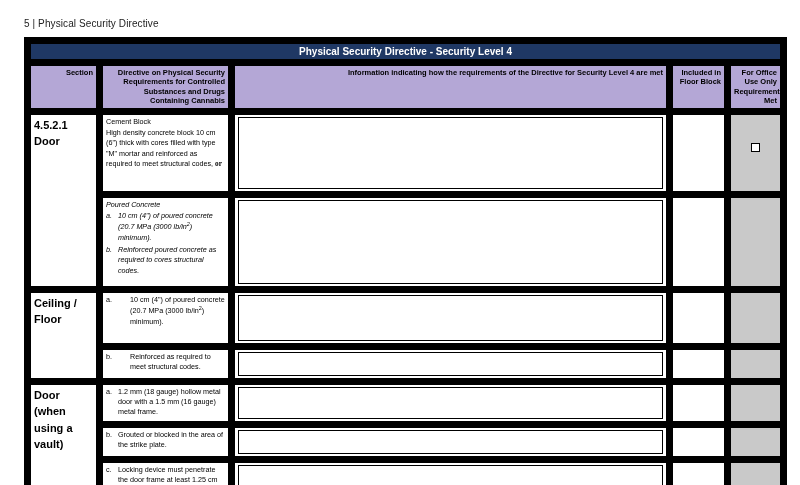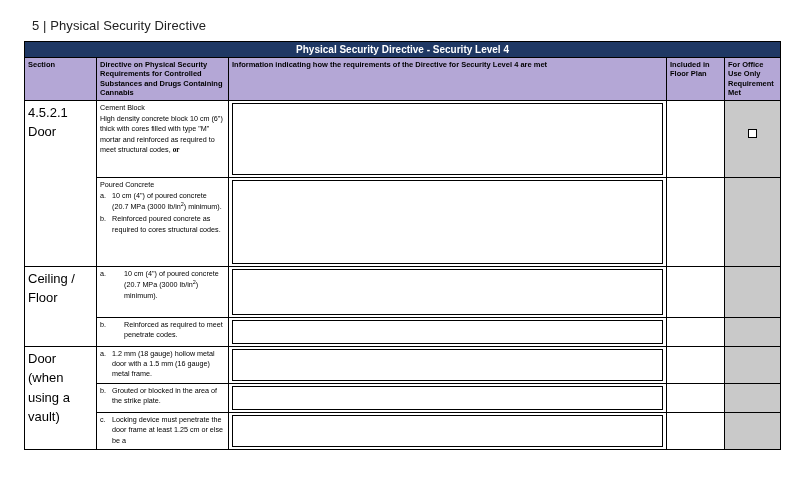--- a/index.html
+++ b/index.html
@@ -15,68 +15,68 @@
     overflow: hidden;
   }
   .page {
     position: relative;
     width: 800px;
     height: 485px;
     box-sizing: border-box;
     padding: 0;
   }
   .page-header {
-    font-size: 13px;
+    font-size: 10px;
     color: #222222;
-    padding: 18px 0 8px 32px;
+    padding: 18px 0 8px 24px;
     letter-spacing: 0.1px;
   }
   .table-wrap {
     padding: 0 22px 0 24px;
   }
   table.sec-table {
     border-collapse: collapse;
     table-layout: fixed;
     width: 756px;
     font-size: 7.5px;
   }
   table.sec-table td, table.sec-table th {
-    border: 1px solid #000000;
+    border: 7px solid #000000;
     vertical-align: top;
     padding: 2px 3px;
     box-sizing: border-box;
   }
   .title-row td {
     background: #1f3864;
     color: #ffffff;
     text-align: center;
     font-weight: bold;
     font-size: 10px;
     padding: 4px 2px;
     border: 1px solid #000000;
   }
   .head-row th {
     background: #b4a7d6;
     color: #000000;
-    text-align: left;
+    text-align: right;
     font-weight: bold;
     font-size: 7.5px;
     line-height: 1.25;
     vertical-align: middle;
     padding: 3px 2px;
   }
   .col-section   { width: 72px; }
   .col-directive { width: 132px; }
   .col-info      { width: 438px; }
   .col-floor     { width: 58px; }
   .col-office    { width: 56px; }
 
   td.section-cell {
-    font-weight: normal;
-    font-size: 13px;
+    font-weight: bold;
+    font-size: 11px;
     line-height: 1.5;
     background: #ffffff;
   }
   td.directive-cell {
     font-size: 7.2px;
     line-height: 1.45;
     background: #ffffff;
   }
   td.info-cell {
     background: #ffffff;
@@ -141,21 +141,21 @@
 
       <tbody>
           <tr class="title-row">
         <td colspan="5">Physical Security Directive - Security Level 4</td>
       </tr>
 
       <tr class="head-row">
         <th class="col-section">Section</th>
         <th class="col-directive">Directive on Physical Security Requirements for Controlled Substances and Drugs Containing Cannabis</th>
         <th class="col-info">Information indicating how the requirements of the Directive for Security Level 4 are met</th>
-        <th class="col-floor">Included in Floor Plan</th>
+        <th class="col-floor">Included in Floor Block</th>
         <th class="col-office">For Office Use Only Requirement Met</th>
       </tr>
 
       <tr>
         <td class="section-cell" rowspan="2" style="height:72px;">
           <div>4.5.2.1</div>
           <div>Door</div>
         </td>
         <td class="directive-cell" style="height:72px;">
           <div class="plain-line">Cement Block</div>
@@ -164,21 +164,21 @@
         <td class="info-cell">
           <div class="info-box" style="height:72px;"></div>
         </td>
         <td class="floor-cell"></td>
         <td class="office-cell">
           <span class="checkbox"></span>
         </td>
       </tr>
 
       <tr>
-        <td class="directive-cell" style="height:84px;">
+        <td class="directive-cell" style="height:84px;font-style:italic;">
           <div class="plain-line">Poured Concrete</div>
           <div class="sub-item">
             <span class="sub-label">a.</span>
             <span class="txt"><span>10 cm (4") of poured concrete (20.7 MPa (3000 lb/in</span><sup>2</sup><span>) minimum).</span></span>
           </div>
           <div class="sub-item">
             <span class="sub-label">b.</span>
             <span class="txt">Reinforced poured concrete as required to cores structural codes.</span>
           </div>
         </td>
@@ -203,21 +203,21 @@
           <div class="info-box" style="height:46px;"></div>
         </td>
         <td class="floor-cell"></td>
         <td class="office-cell"></td>
       </tr>
 
       <tr>
         <td class="directive-cell" style="height:24px;">
           <div class="sub-item">
             <span class="sub-label">b.</span>
-            <span class="txt indent">Reinforced as required to meet penetrate codes.</span>
+            <span class="txt indent">Reinforced as required to meet structural codes.</span>
           </div>
         </td>
         <td class="info-cell">
           <div class="info-box" style="height:24px;"></div>
         </td>
         <td class="floor-cell"></td>
         <td class="office-cell"></td>
       </tr>
 
       <tr>

